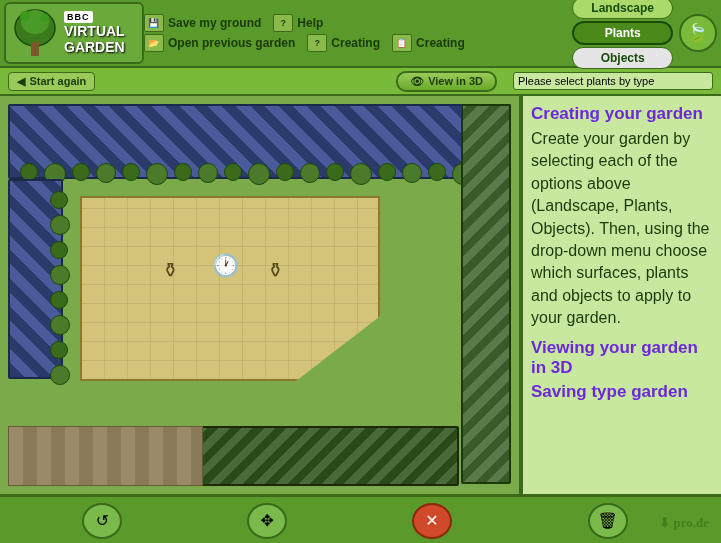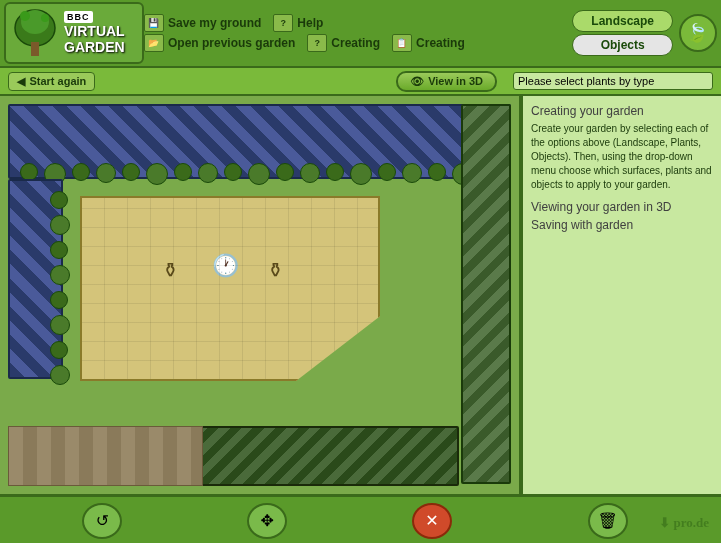--- a/index.html
+++ b/index.html
@@ -171,28 +171,28 @@
     #info-panel {
       width: 200px;
       background: #c8e8a0;
       border-left: 2px solid #3a6a1a;
       overflow-y: auto;
       padding: 8px;
       flex-shrink: 0;
     }
 
     #info-panel h3 {
-      font-size: 12px;
-      font-weight: normal;
-      color: #404040;
+      font-size: 17px;
+      font-weight: bold;
+      color: #6d28d9;
       margin-bottom: 4px;
     }
 
     #info-panel p {
-      font-size: 10px;
+      font-size: 16px;
       color: #1a3a0a;
       margin-bottom: 8px;
       line-height: 1.4;
     }
 
     
     #bottom-toolbar {
       background: #5a9a2a;
       height: 68px;
       display: flex;
@@ -327,20 +327,21 @@
           <div class="menu-icon">📋</div>
           <span>Creating</span>
         </div>
       </div>
     </div>
 
     <div id="header-right">
       <div style="display:flex; align-items:center; gap:6px;">
         <div style="display:flex; flex-direction:column; gap:2px;">
           <div class="nav-tab nav-tab-landscape">Landscape</div>
+          <div class="nav-tab nav-tab-plants">Plants</div>
           <div class="nav-tab nav-tab-objects">Objects</div>
         </div>
         <div class="leaf-logo">🍃</div>
       </div>
     </div>
   </div>
 
   <div id="toolbar">
     <div id="start-again-btn">
       <span>◀</span>
@@ -430,21 +431,21 @@
         background:repeating-linear-gradient(90deg,#9a8a6a 0,#9a8a6a 14px,#8a7a5a 14px,#8a7a5a 28px);
         border:1px solid #6a5a3a;">
       </div>
 
     </div>
 
     <div id="info-panel">
       <h3>Creating your garden</h3>
       <p>Create your garden by selecting each of the options above (Landscape, Plants, Objects). Then, using the drop-down menu choose which surfaces, plants and objects to apply to your garden.</p>
       <h3>Viewing your garden in 3D</h3>
-      <h3>Saving with garden</h3>
+      <h3>Saving type garden</h3>
     </div>
   </div>
 
   <div id="bottom-toolbar">
     <div class="bottom-btn">
       <div class="bottom-btn-icon">↺</div>
       <span class="bottom-btn-label">Undo</span>
     </div>
     <div class="bottom-btn">
       <div class="bottom-btn-icon">✥</div>

